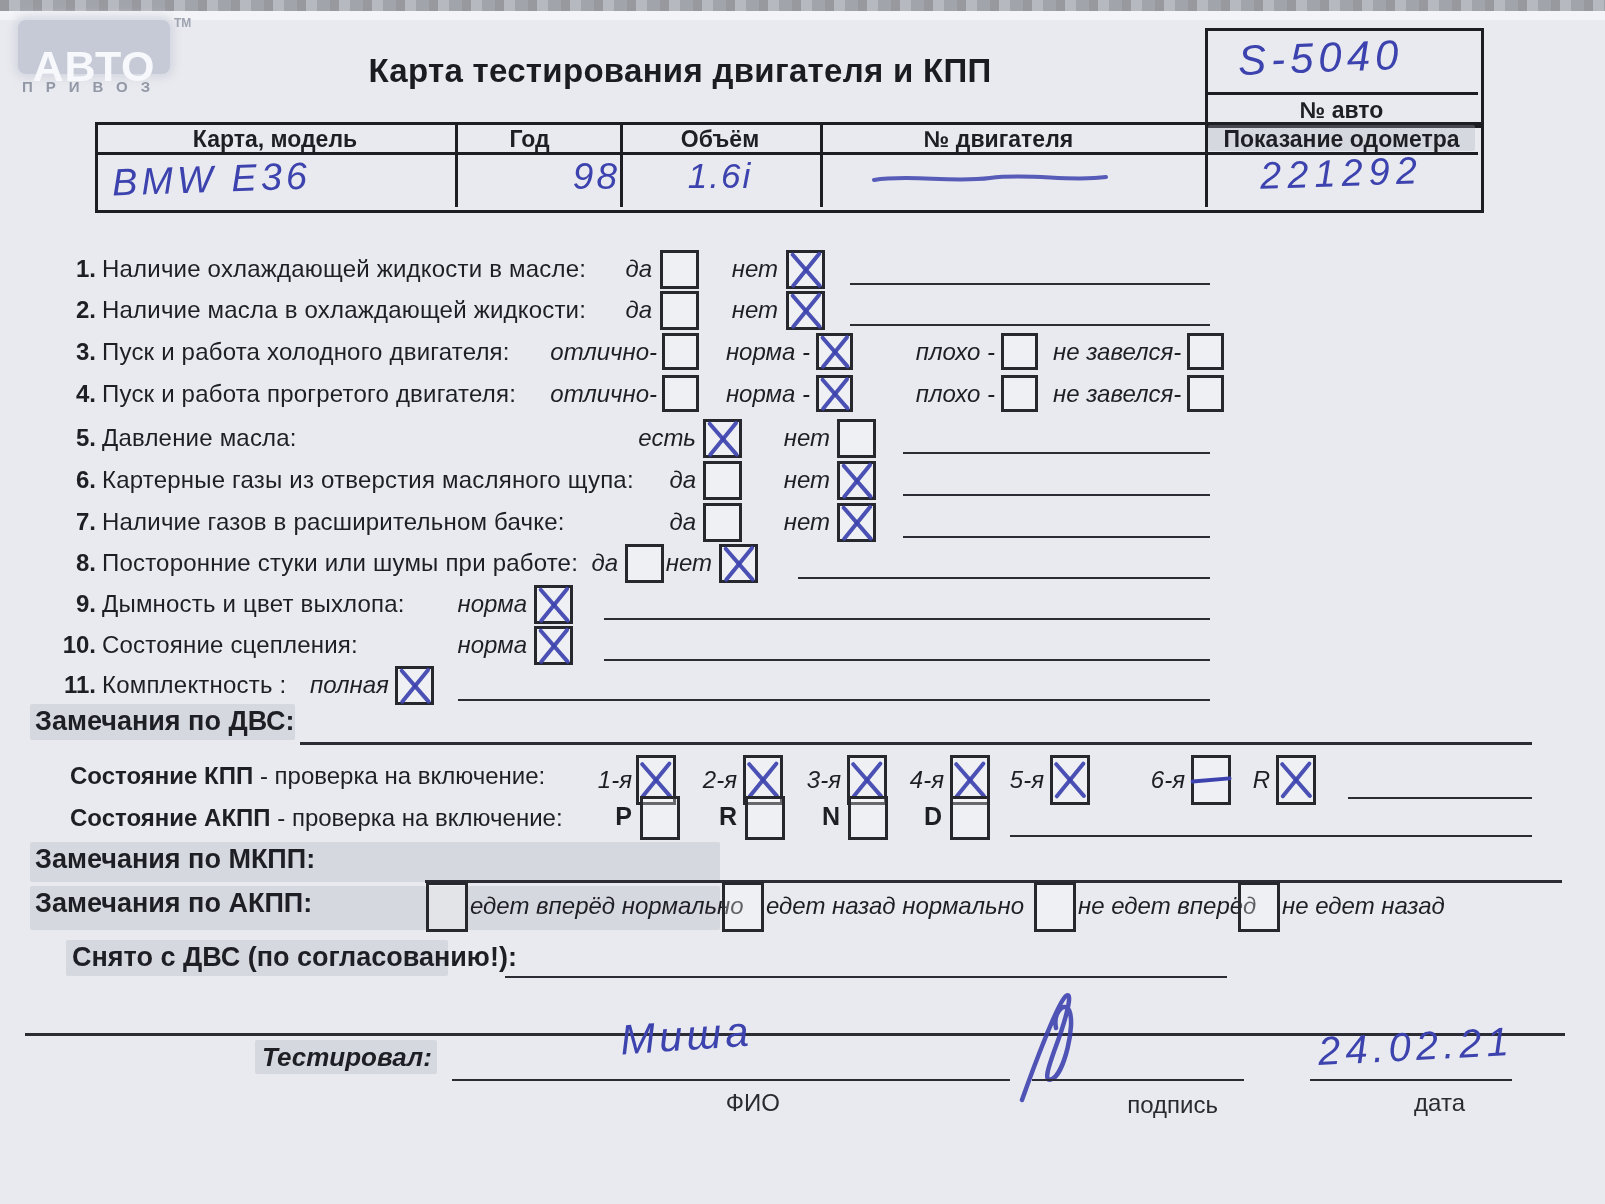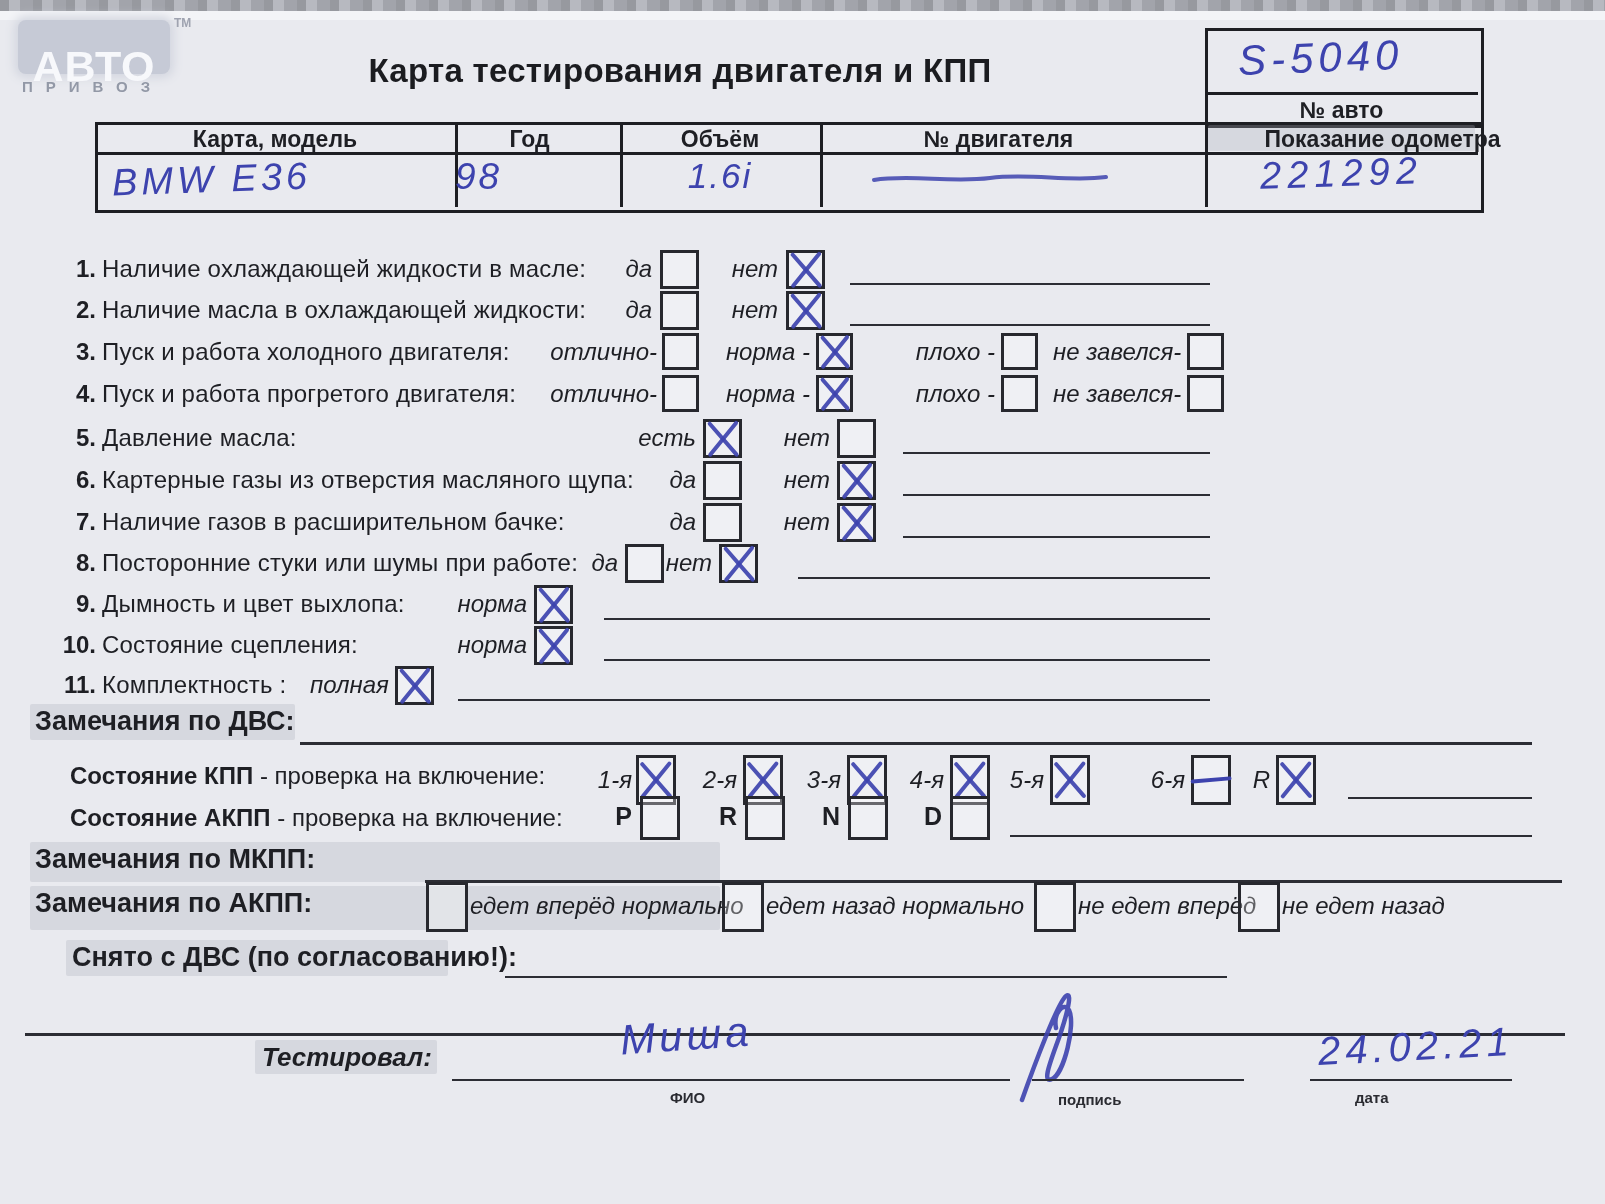--- a/index.html
+++ b/index.html
@@ -28,21 +28,21 @@
   .mark-x::after{transform:translate(-50%,-50%) rotate(-51deg);}
   .mark-dash::before{content:"";position:absolute;left:50%;top:50%;width:120%;height:4px;
         background:#3d43ae;border-radius:3px;transform:translate(-50%,-50%) rotate(-5deg);}
   .wline{position:absolute;height:0;border-top:2.5px solid #2c2d34;}
   .num{position:absolute;width:38px;text-align:right;font-weight:bold;font-size:24px;}
   .lbl{position:absolute;font-size:24px;letter-spacing:.2px;white-space:nowrap;}
   .opt{position:absolute;font-style:italic;font-size:24px;text-align:right;white-space:nowrap;}
   .optl{position:absolute;font-style:italic;font-size:24px;white-space:nowrap;}
   .seclbl{position:absolute;font-size:27px;font-weight:bold;white-space:nowrap;}
   .sublbl{position:absolute;font-size:24px;white-space:nowrap;}
-  .small{position:absolute;font-size:15px;color:#2a2b31;text-align:left;font-weight:bold;}
+  .small{position:absolute;font-size:24px;color:#2a2b31;text-align:right;}
   .hw{position:absolute;color:#3d43ae;font-style:italic;white-space:nowrap;}
 </style>
 </head>
 <body>
 
 <div class="page">
   <div class="topedge"></div>
   <div class="topedge2"></div>
 
   <div class="logoblock">
@@ -62,23 +62,23 @@
   <div class="tline" style="left:95px;top:152px;width:1383px;"></div>
   <div class="vline" style="left:455px;top:122px;height:85px;"></div>
   <div class="vline" style="left:620px;top:122px;height:85px;"></div>
   <div class="vline" style="left:820px;top:122px;height:85px;"></div>
   <div class="vline" style="left:1205px;top:122px;height:85px;"></div>
   <div class="hl" style="left:1208px;top:125px;width:267px;height:26px;"></div>
   <div class="hdr" style="left:95px;top:126px;width:360px;">Карта, модель</div>
   <div class="hdr" style="left:455px;top:126px;width:149px;">Год</div>
   <div class="hdr" style="left:620px;top:126px;width:200px;">Объём</div>
   <div class="hdr" style="left:820px;top:126px;width:357px;">№ двигателя</div>
-  <div class="hdr" style="left:1205px;top:126px;width:273px;padding-left:41px;">Показание одометра</div>
+  <div class="hdr" style="left:1205px;top:126px;width:273px;">Показание одометра</div>
   <span class="hw" style="left:112px;top:158px;font-size:38px;letter-spacing:4px;transform:rotate(-2deg);">BMW E36</span>
-  <span class="hw" style="left:455px;top:156px;width:165px;text-align:left;font-size:37px;letter-spacing:3px;">98</span>
+  <span class="hw" style="left:455px;top:156px;width:165px;text-align:right;font-size:37px;letter-spacing:3px;">98</span>
   <span class="hw" style="left:620px;top:156px;width:200px;text-align:center;font-size:35px;letter-spacing:2px;">1.6i</span>
   <svg style="position:absolute;left:870px;top:170px;" width="240" height="18">
     <path d="M4 10 C 40 4, 80 13, 120 8 C 160 3, 200 12, 236 7" stroke="#3d43ae" stroke-width="4" fill="none" stroke-linecap="round" opacity=".85"></path>
   </svg>
   <span class="hw" style="left:1205px;top:152px;width:273px;text-align:center;font-size:38px;letter-spacing:6px;transform:rotate(-2deg);">221292</span>
 
   <span class="num" style="left:58px;top:255px;">1.</span>
   <span class="lbl" style="left:102px;top:255px;">Наличие охлаждающей жидкости в масле:</span>
   <span class="opt" style="left:590px;top:255px;width:62px;">да</span>
   <span class="box" style="left:660px;top:250px;width:33px;height:33px;"></span>

